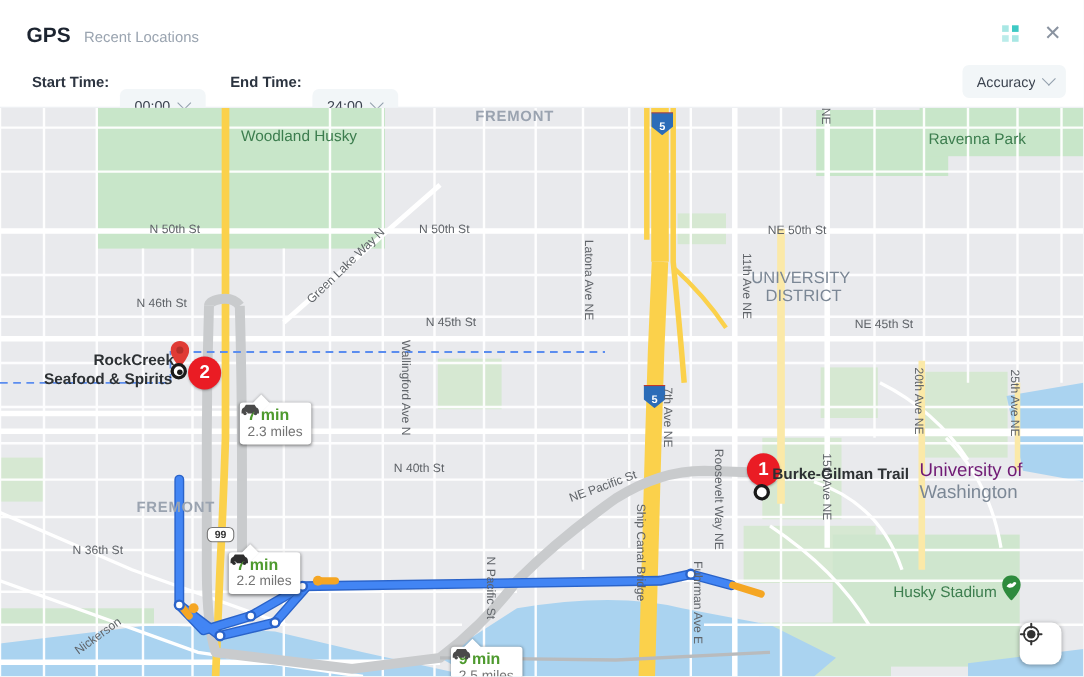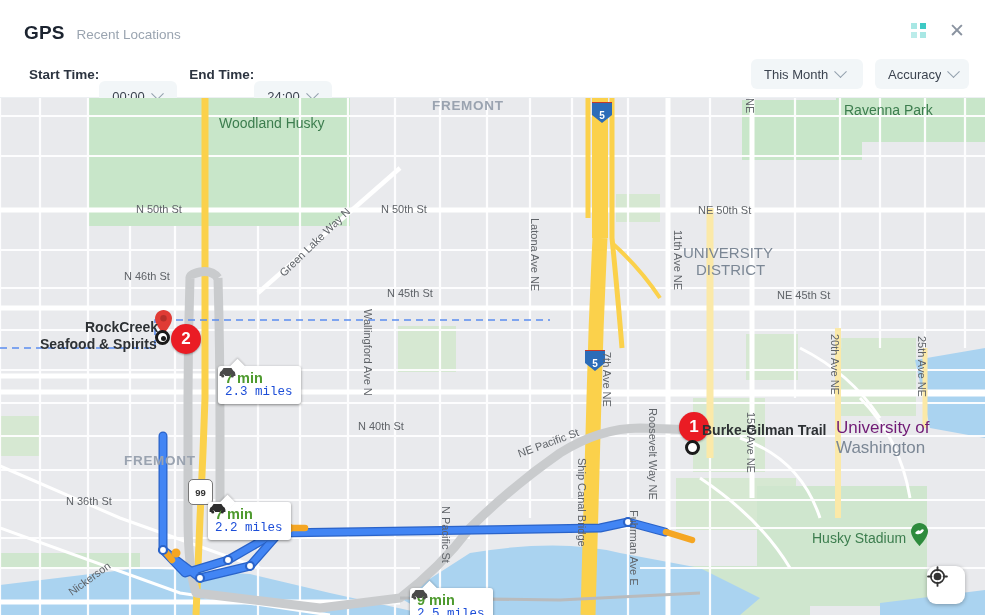--- a/index.html
+++ b/index.html
@@ -38,21 +38,21 @@
     font-size: 19px; color: #8a93a0; line-height: 1; cursor: pointer;
     font-family: "Liberation Sans", sans-serif; font-weight: 300;
   }
 
   
   .toolbar {
     position: absolute; top: 50px; left: 0; width: 985px; height: 48px;
     background: #fff; border-bottom: 1px solid #edf0f3;
   }
   .tb-left { position: absolute; left: 29px; top: 0; height: 48px;
-             display: flex; align-items: center; }
+             display: flex; align-items: center; gap: 10px; }
   .tb-right { position: absolute; right: 16px; top: 0; height: 48px;
               display: flex; align-items: center; gap: 12px; }
   .tb-label { font-size: 13.5px; color: #2c3440; font-weight: bold; }
   .sel {
     height: 30px; background: #f2f6f8; border-radius: 6px;
     display: inline-flex; align-items: center; gap: 8px;
     padding: 0 10px 0 13px; cursor: pointer;
   }
   .sel .val { font-size: 13px; color: #3c4450; white-space: nowrap; }
   .sel.w-time { min-width: 78px; margin-top: 44px; }
@@ -85,21 +85,21 @@
   .rot-36 { transform: rotate(-36deg); transform-origin: left top; }
   .rot-44 { transform: rotate(-44deg); transform-origin: left top; }
 
   
   .callout {
     position: absolute; background: #fff; border-radius: 3px;
     box-shadow: 0 1px 3px rgba(0,0,0,.45); padding: 4px 8px 5px 7px;
   }
   .callout .row1 { display: flex; align-items: center; gap: 6px; }
   .callout .mins { font-size: 14.5px; font-weight: bold; color: #4e9a2e; }
-  .callout .dist { font-size: 12.5px; color: #1d4ed8; margin-top: -1px; font-family: Liberation Mono, monospace; }
+  .callout .dist { font-size: 12.5px; color: #737373; margin-top: -1px; }
   .callout .tail {
     position: absolute; width: 11px; height: 11px; background: #fff;
     transform: rotate(45deg); left: 14px; top: -5px;
     box-shadow: -1px -1px 2px rgba(0,0,0,.16);
   }
   .car { width: 19px; height: 12px; flex: 0 0 auto; }
 
   
   .badge {
     position: absolute; width: 30px; height: 30px; border-radius: 50%;
@@ -123,21 +123,21 @@
     background: #fff; border-radius: 9px; box-shadow: 0 1px 4px rgba(0,0,0,.3);
     display: flex; align-items: center; justify-content: center; cursor: pointer;
   }
   .shield {
     position: absolute; display: flex; align-items: center; justify-content: center;
     font-size: 9px; font-weight: bold; color: #fff; background: #2b6cb8;
     width: 17px; height: 17px; border-radius: 50%; border: 1.5px solid #fff;
   }
   .shield.hw {
     background: #fff; color: #333; border: 1.5px solid #777; border-radius: 5px;
-    width: 25px; height: 26px; font-size: 9.5px;
+    width: 25px; height: 14px; font-size: 9.5px;
   }
   .i5 {
     position: absolute; width: 20px; height: 21px; background: #2b6cb8;
     color: #fff; font-size: 10px; font-weight: bold;
     display:flex; align-items:flex-end; justify-content:center; padding-bottom:2px;
     clip-path: polygon(0 0,100% 0,100% 62%,50% 100%,0 62%);
   }
   .i5::before {
     content:''; position:absolute; top:-3px; left:0; width:20px; height:4px; background:#c0392b;
   }
@@ -170,24 +170,20 @@
         <span class="val">00:00</span>
         <span class="chev"></span>
       </span>
       <span class="tb-label" style="margin-left:12px">End Time:</span>
       <span class="sel w-time">
         <span class="val">24:00</span>
         <span class="chev"></span>
       </span>
     </div>
     <div class="tb-right">
-      <span class="sel w-month">
-        <span class="val">This Month</span>
-        <span class="chev"></span>
-      </span>
       <span class="sel w-acc">
         <span class="val">Accuracy</span>
         <span class="chev"></span>
       </span>
     </div>
   </div>
 
   <div class="map">
 
     <svg width="985" height="517">
@@ -338,21 +334,21 @@
       <span>5</span>
     </div>
     <div class="i5" style="left:585px;top:252px">
       <span>5</span>
     </div>
     <div class="shield hw" style="left:188px;top:381px">
       <span>99</span>
     </div>
 
     <span class="lbl lbl-parkbig" style="left:219px;top:17px">Woodland Husky</span>
-    <span class="lbl lbl-parkbig" style="left:844px;top:4px">Ravenna Park</span>
+    <span class="lbl lbl-parkbig" style="left:844px;top:20px">Ravenna Park</span>
     <span class="lbl lbl-hood" style="left:432px;top:0px">FREMONT</span>
     <span class="lbl lbl-place" style="left:683px;top:146px">UNIVERSITY</span>
     <span class="lbl lbl-place" style="left:696px;top:163px">DISTRICT</span>
     <span class="lbl lbl-hood" style="left:124px;top:355px">FREMONT</span>
     <span class="lbl" style="left:836px;top:320px;font-size:17px;color:#701a75">University of</span>
     <span class="lbl" style="left:836px;top:340px;font-size:17px;color:#7b8795">Washington</span>
     <span class="lbl lbl-parkbig" style="left:812px;top:432px">Husky Stadium</span>
 
     <span class="lbl lbl-street" style="left:136px;top:105px">N 50th St</span>
     <span class="lbl lbl-street" style="left:381px;top:105px">N 50th St</span>

